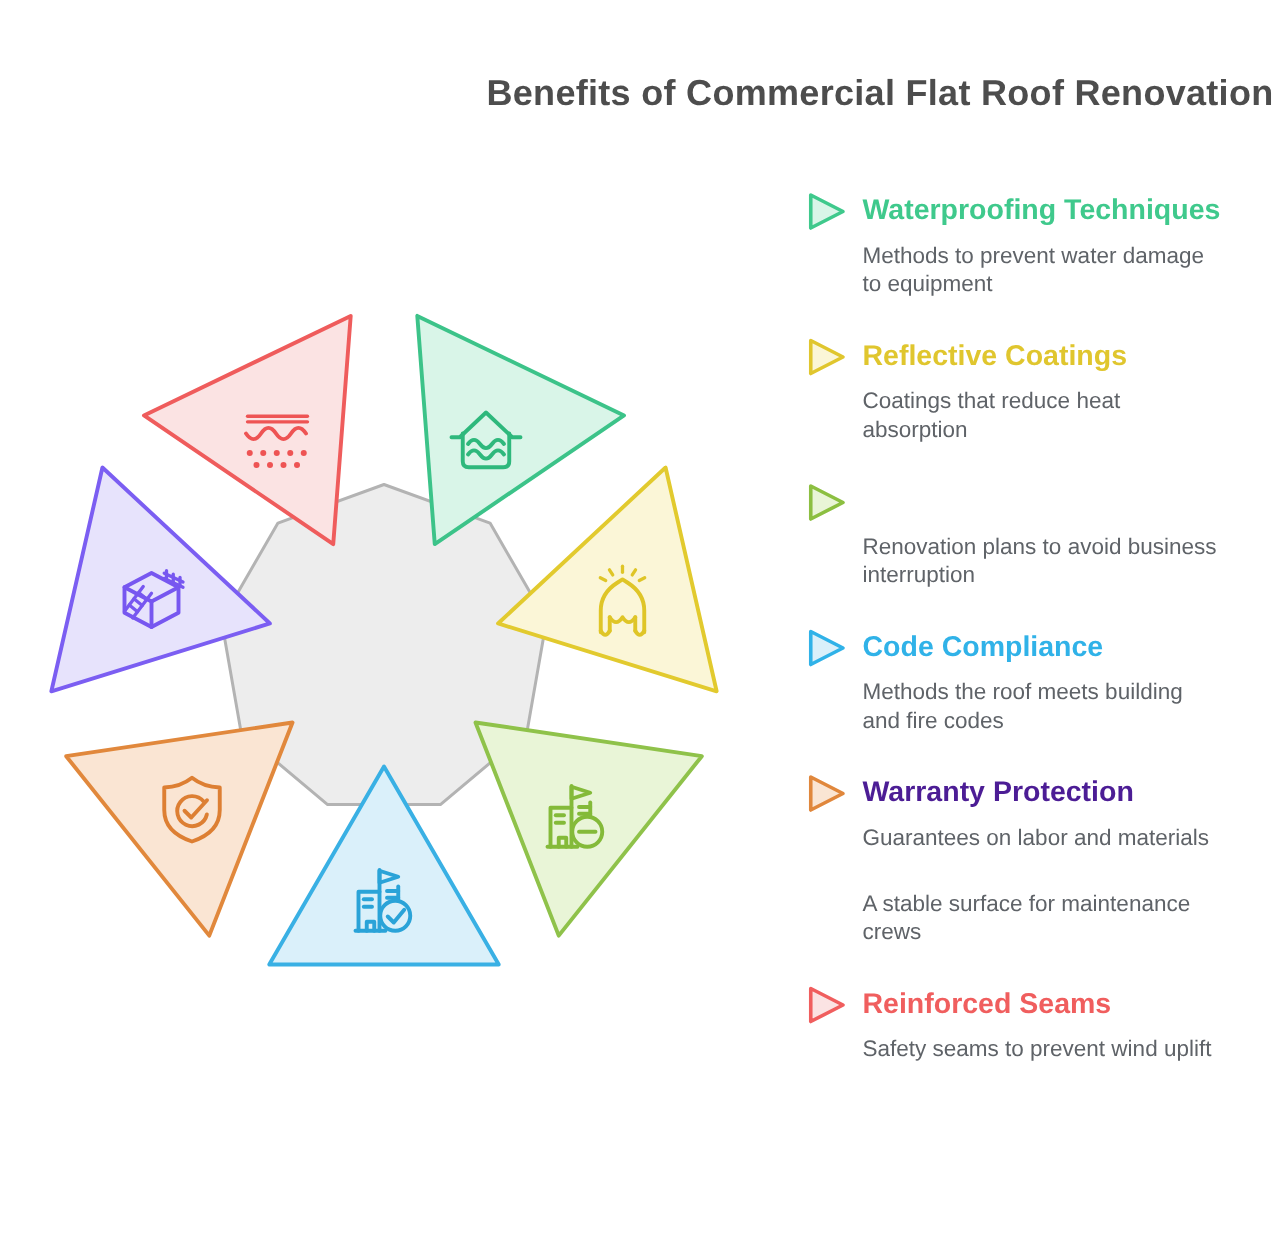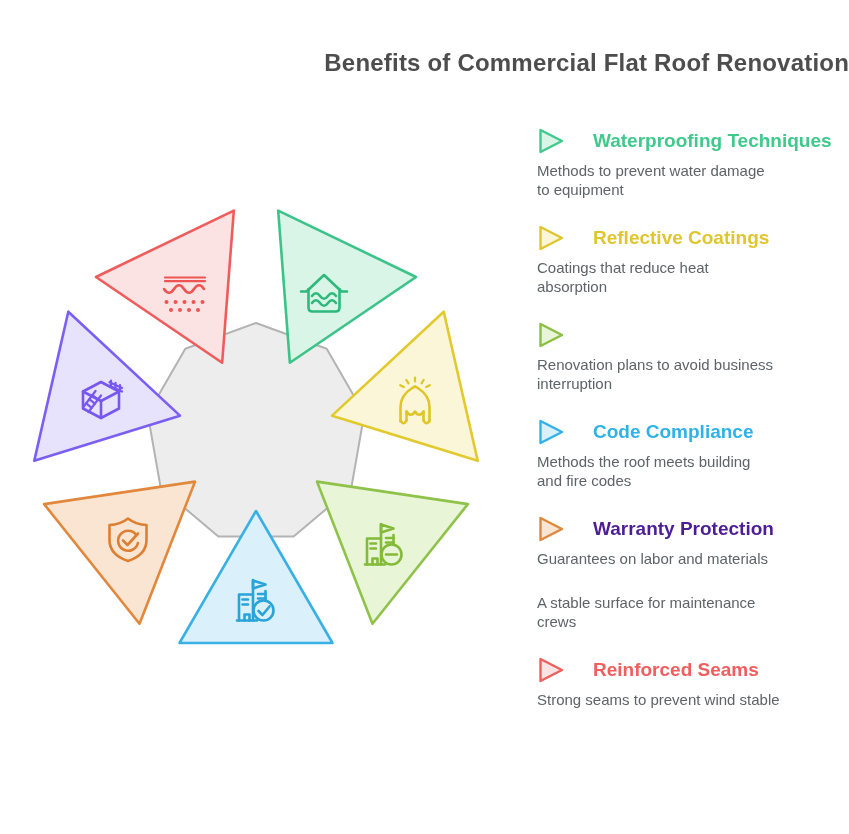--- a/index.html
+++ b/index.html
@@ -9,23 +9,23 @@
   }
   .title{
     position:absolute;top:49px;left:0;width:849px;text-align:right;
     font-size:24px;font-weight:700;color:#4d4d4d;letter-spacing:.2px;
   }
   .diagram{position:absolute;left:0;top:0;}
   .legend{position:absolute;left:537px;top:127px;width:306px;}
   .legend-item{margin-bottom:25px;}
   .legend-head{display:flex;align-items:center;height:28px;}
   .legend-head svg{width:28px;height:28px;flex:0 0 28px;}
-  .legend-title{margin-left:28px;font-size:19px;font-weight:700;white-space:nowrap;text-align:center;}
+  .legend-title{margin-left:10px;font-size:19px;font-weight:700;white-space:nowrap;text-align:center;}
   .legend-desc{
-    margin-top:6px;font-size:15px;line-height:19px;
+    margin-left:38px;margin-top:6px;font-size:15px;line-height:19px;
     color:#5f6368;white-space:pre-line;max-width:252px;
   }
   .t-waterproofing{color:#3fc98c}.t-reflective{color:#e0c62e}.t-disruption{color:#8cbf41}
   .t-code{color:#30b2e8}.t-warranty{color:#4c1d95}.t-safety{color:#7a65f0}.t-seams{color:#f05e5e}
 </style>
 </head>
 <body>
 
 <div class="canvas">
 
@@ -212,17 +212,17 @@
 crews</div>
     </div>
 
     <div class="legend-item">
       <div class="legend-head">
         <svg viewBox="0 0 28 28">
           <polygon points="3.5,3 25,14 3.5,25" fill="#fbe3e3" stroke="#f05e5e" stroke-width="2.4" stroke-linejoin="round"></polygon>
         </svg>
         <span class="legend-title t-seams">Reinforced Seams</span>
       </div>
-      <div class="legend-desc">Strong seams to prevent wind stable</div>
+      <div class="legend-desc">Safety seams to prevent wind uplift</div>
     </div>
 
   </div>
 </div>
 
 </body></html>

